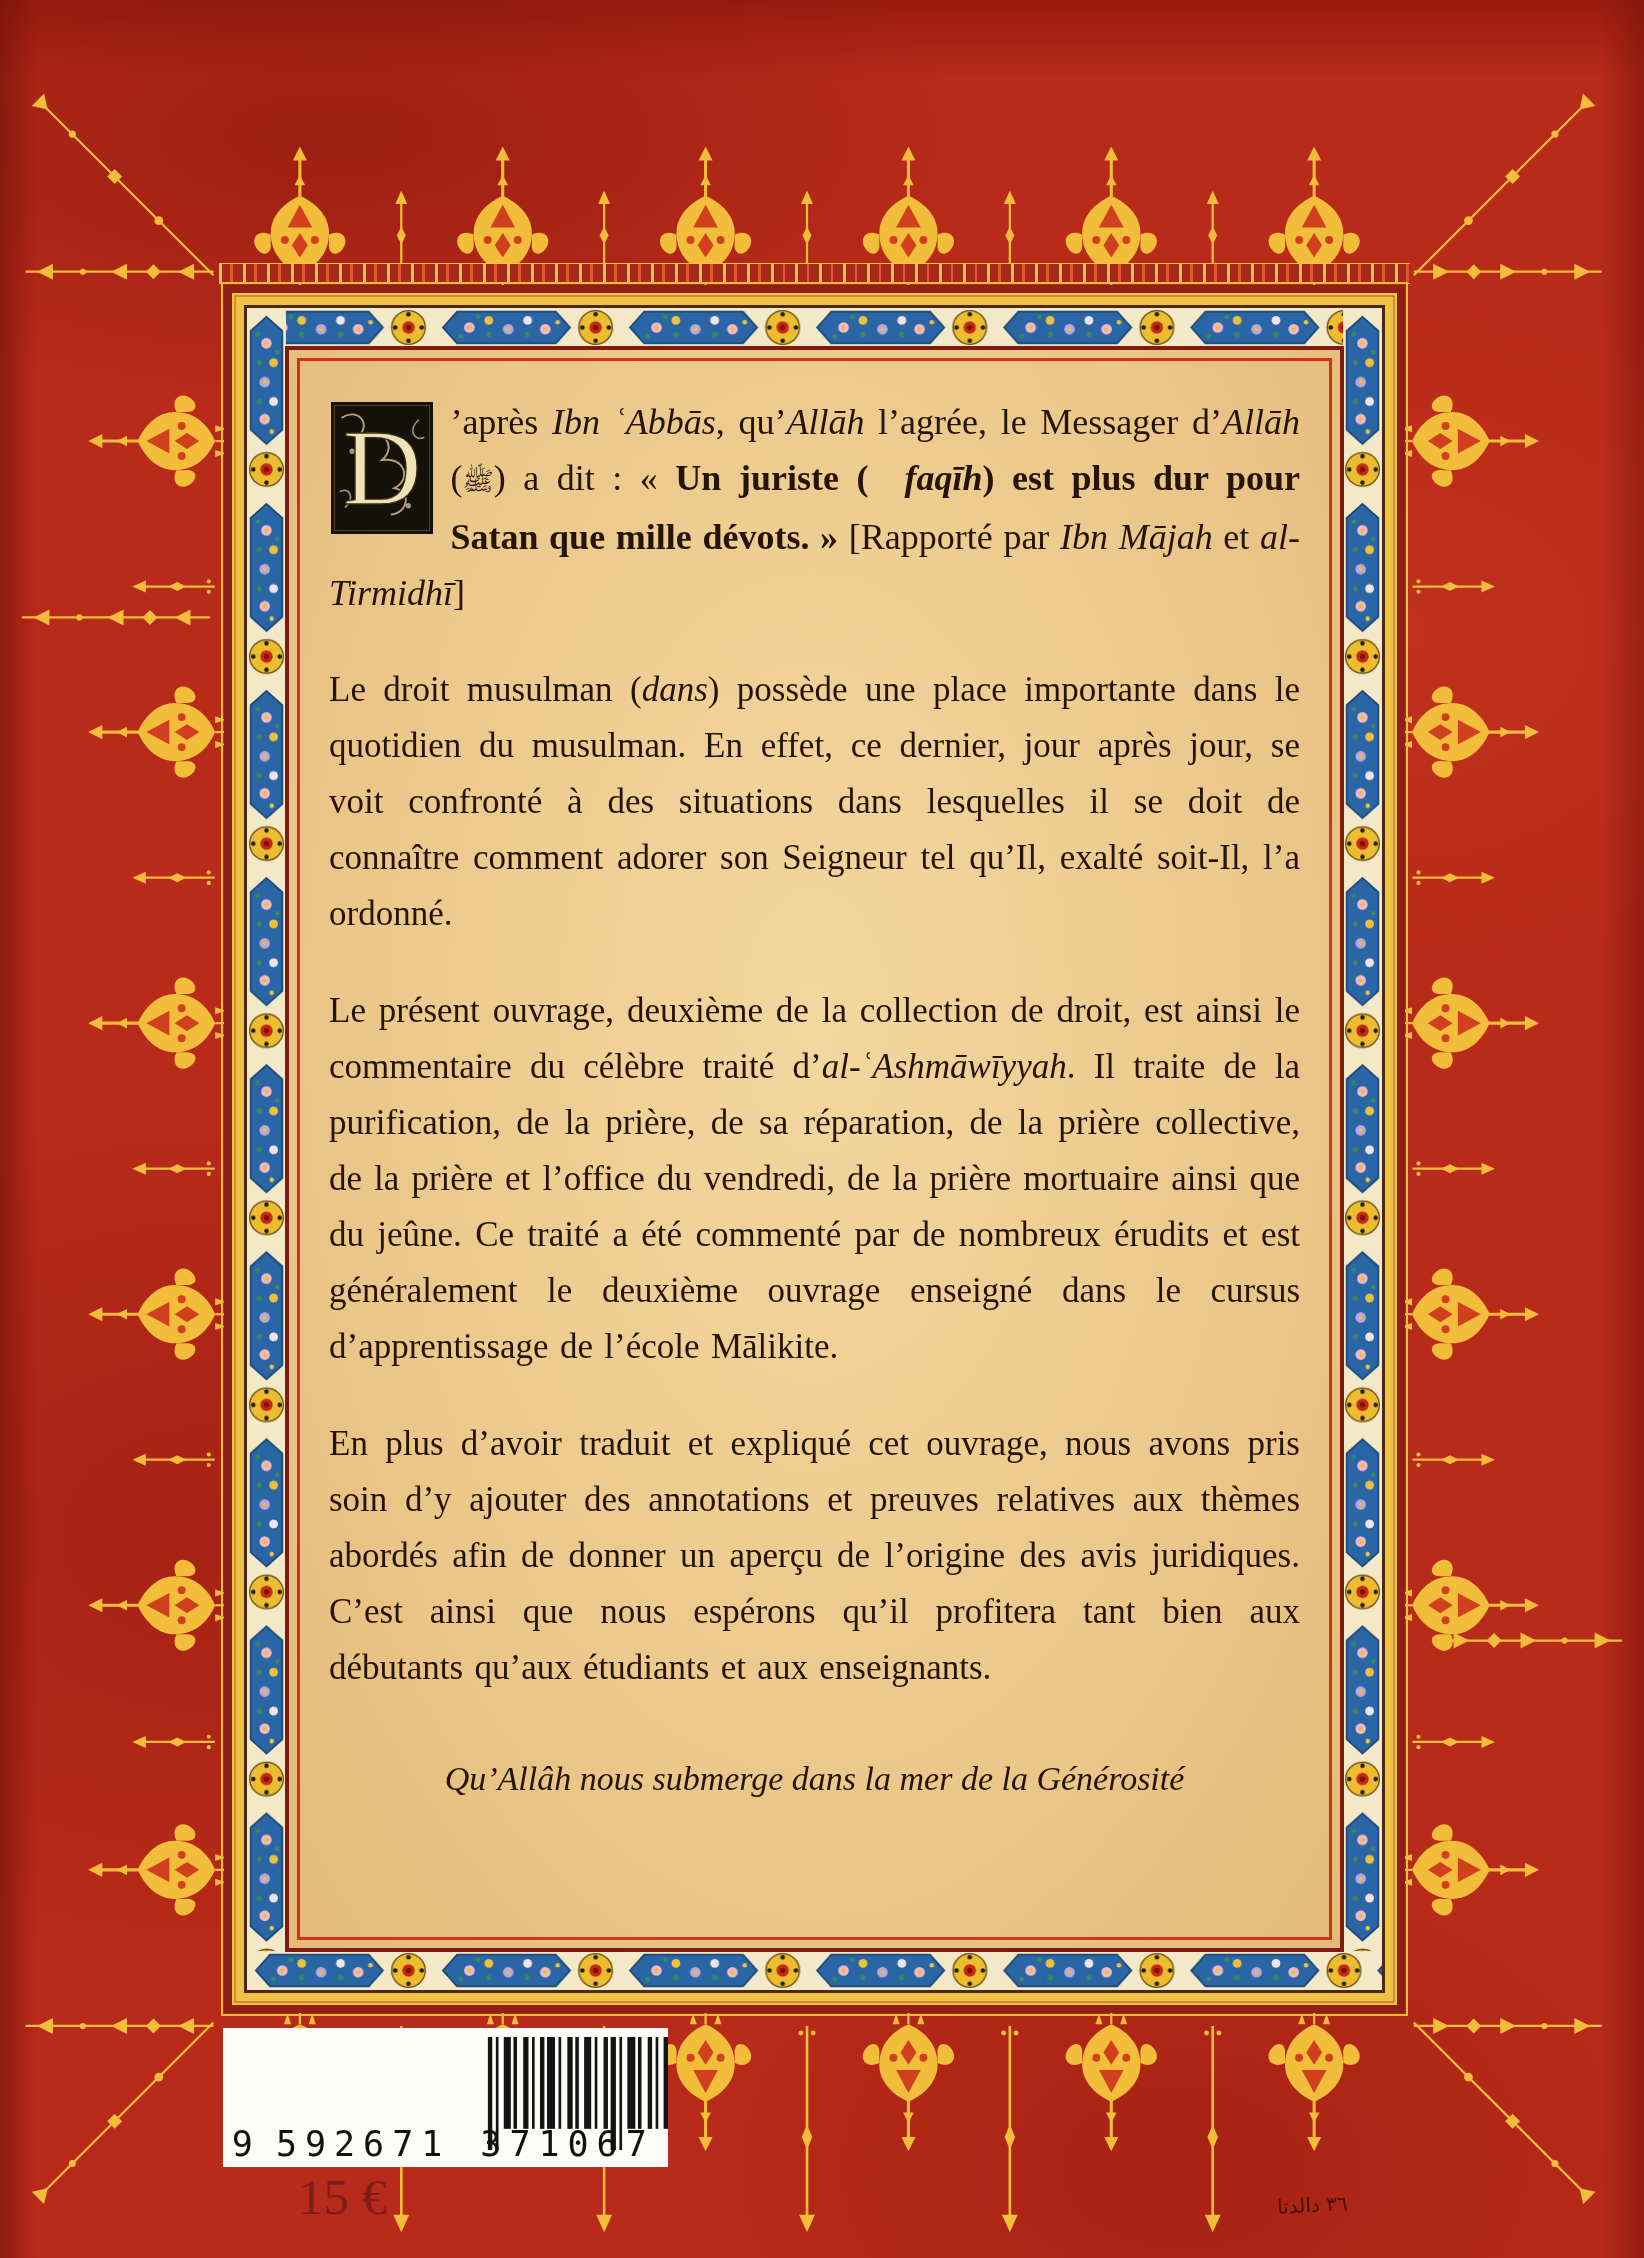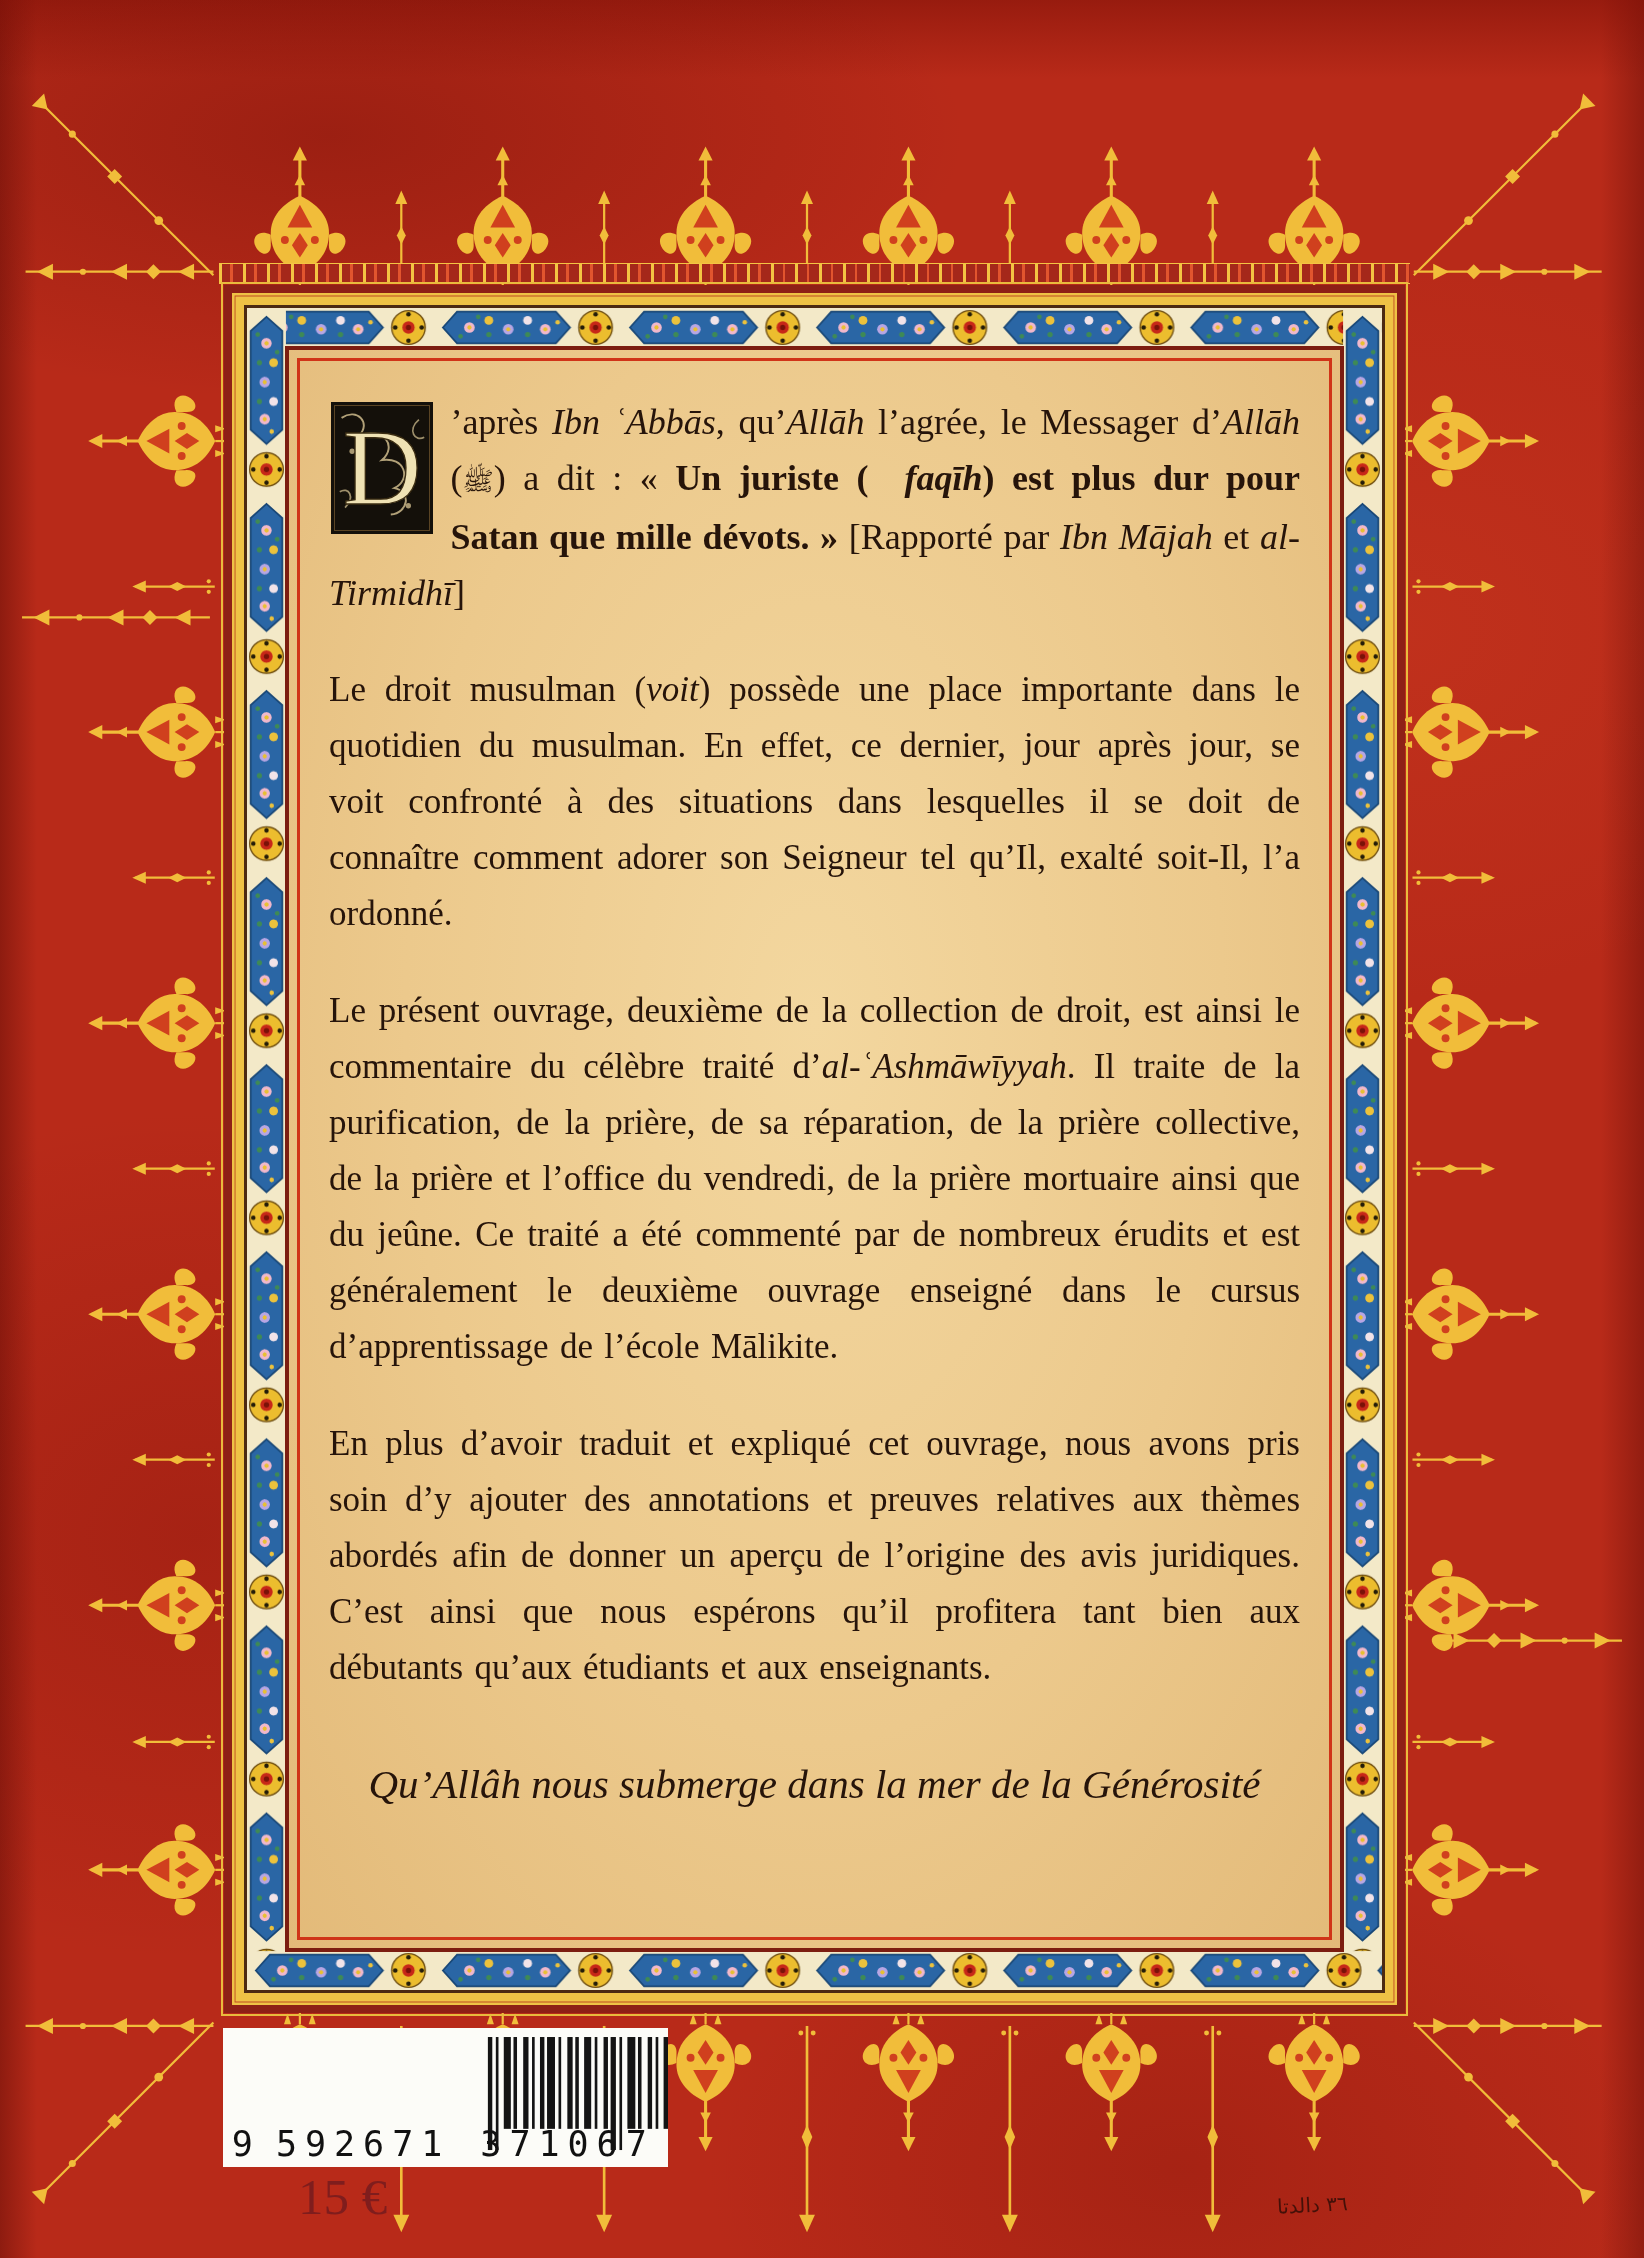--- a/index.html
+++ b/index.html
@@ -42,21 +42,21 @@
   .hadith .b{font-weight:bold;}
   .hadith .i,.para .i{font-style:italic;}
   .hadith .bi{font-weight:bold;font-style:italic;margin-left:36px;}
   .seal{font-family:"DejaVu Sans",sans-serif;font-size:.72em;}
   .dropcap{float:left;width:102px;height:132px;margin:8.8px 17.6px 3.5px 1.8px;background:#14100a;
            position:relative;outline:0.9px solid #5a4424;outline-offset:-4.4px;}
   .dropcap svg{position:absolute;inset:0;}
   .arabic{direction:rtl;text-align:center;font-family:"DejaVu Sans",sans-serif;font-weight:bold;color:#1d0f06;}
   .arabic1{font-size:47px;margin-top:39px;letter-spacing:0.9px;}
   .para{margin-top:41px;font-size:35px;line-height:56px;text-align:justify;word-spacing:2.6px;}
-  .dua-fr{margin-top:64px;text-align:center;font-style:italic;font-size:41px;}
+  .dua-fr{margin-top:64px;text-align:center;font-style:italic;font-size:34px;}
   
   #barcode{position:absolute;left:223px;top:2028px;width:445px;height:139px;background:#fcfcf8;z-index:3;}
   #barcode svg{position:absolute;inset:0;}
   #isbn-row{position:absolute;left:8.8px;right:8.8px;bottom:3.5px;display:flex;align-items:flex-end;
             font-family:"DejaVu Sans Mono",monospace;font-size:35px;color:#111;}
   #isbn-row .lead{margin-right:23px;}
   #isbn-row .grp{letter-spacing:8px;margin-right:30px;}
   #price{position:absolute;left:298px;top:2168px;font-size:51px;color:#7f1d1d;z-index:3;
          font-family:"Liberation Serif",serif;}
   #hand-mark{position:absolute;left:1277px;top:2193px;font-family:"DejaVu Sans",sans-serif;
@@ -276,21 +276,21 @@
           <path d="M12,18 C30,6 46,24 32,38 C60,28 76,50 58,66 C84,62 92,88 72,98 C92,102 88,126 68,128" fill="none" stroke="#d9c694" stroke-width="2.2" opacity="0.8"></path>
           <path d="M100,20 C86,32 96,46 106,40 M16,120 C28,108 20,96 10,102" fill="none" stroke="#d9c694" stroke-width="2" opacity="0.7"></path>
           <circle cx="24" cy="56" r="3" fill="#d9c694" opacity="0.75"></circle>
           <circle cx="88" cy="118" r="3" fill="#d9c694" opacity="0.75"></circle>
           <text x="58" y="116" text-anchor="middle" font-family="Liberation Serif, serif" font-size="124" fill="#efe2b4" stroke="#3a2c12" stroke-width="1.5">D</text>
         </svg>
       </span><span><span>’après </span><span class="i">Ibn ʿAbbās</span><span>, qu’</span><span class="i">Allāh</span><span> l’agrée, le Messager d’</span><span class="i">Allāh</span><span> (</span><span class="seal">ﷺ</span><span>) a dit&nbsp;: «&nbsp;</span><span class="b">Un juriste (</span><span class="bi">faqīh</span><span class="b">) est plus dur pour Satan que mille dévots.&nbsp;»</span><span> [Rapporté par </span><span class="i">Ibn Mājah</span><span> et </span><span class="i">al-Tirmidhī</span><span>]</span></span>
     </p>
 
 
-    <p class="para"><span>Le droit musulman (</span><span class="i">voit</span><span>) possède une place importante dans le quotidien du musulman. En effet, ce dernier, jour après jour, se voit confronté à des situations dans lesquelles il se doit de connaître comment adorer son Seigneur tel qu’Il, exalté soit-Il, l’a ordonné.</span></p>
+    <p class="para"><span>Le droit musulman (</span><span class="i">dans</span><span>) possède une place importante dans le quotidien du musulman. En effet, ce dernier, jour après jour, se voit confronté à des situations dans lesquelles il se doit de connaître comment adorer son Seigneur tel qu’Il, exalté soit-Il, l’a ordonné.</span></p>
     <p class="para"><span>Le présent ouvrage, deuxième de la collection de droit, est ainsi le commentaire du célèbre traité d’</span><span class="i">al-ʿAshmāwīyyah</span><span>. Il traite de la purification, de la prière, de sa réparation, de la prière collective, de la prière et l’office du vendredi, de la prière mortuaire ainsi que du jeûne. Ce traité a été commenté par de nombreux érudits et est généralement le deuxième ouvrage enseigné dans le cursus d’apprentissage de l’école Mālikite.</span></p>
     <p class="para">En plus d’avoir traduit et expliqué cet ouvrage, nous avons pris soin d’y ajouter des annotations et preuves relatives aux thèmes abordés afin de donner un aperçu de l’origine des avis juridiques. C’est ainsi que nous espérons qu’il profitera tant bien aux débutants qu’aux étudiants et aux enseignants.</p>
 
     <div class="dua-fr">Qu’Allâh nous submerge dans la mer de la Générosité</div>
 
   </div>
 </div>
 
 <div id="barcode">
   <svg width="445" height="139" viewBox="0 0 504 157">

